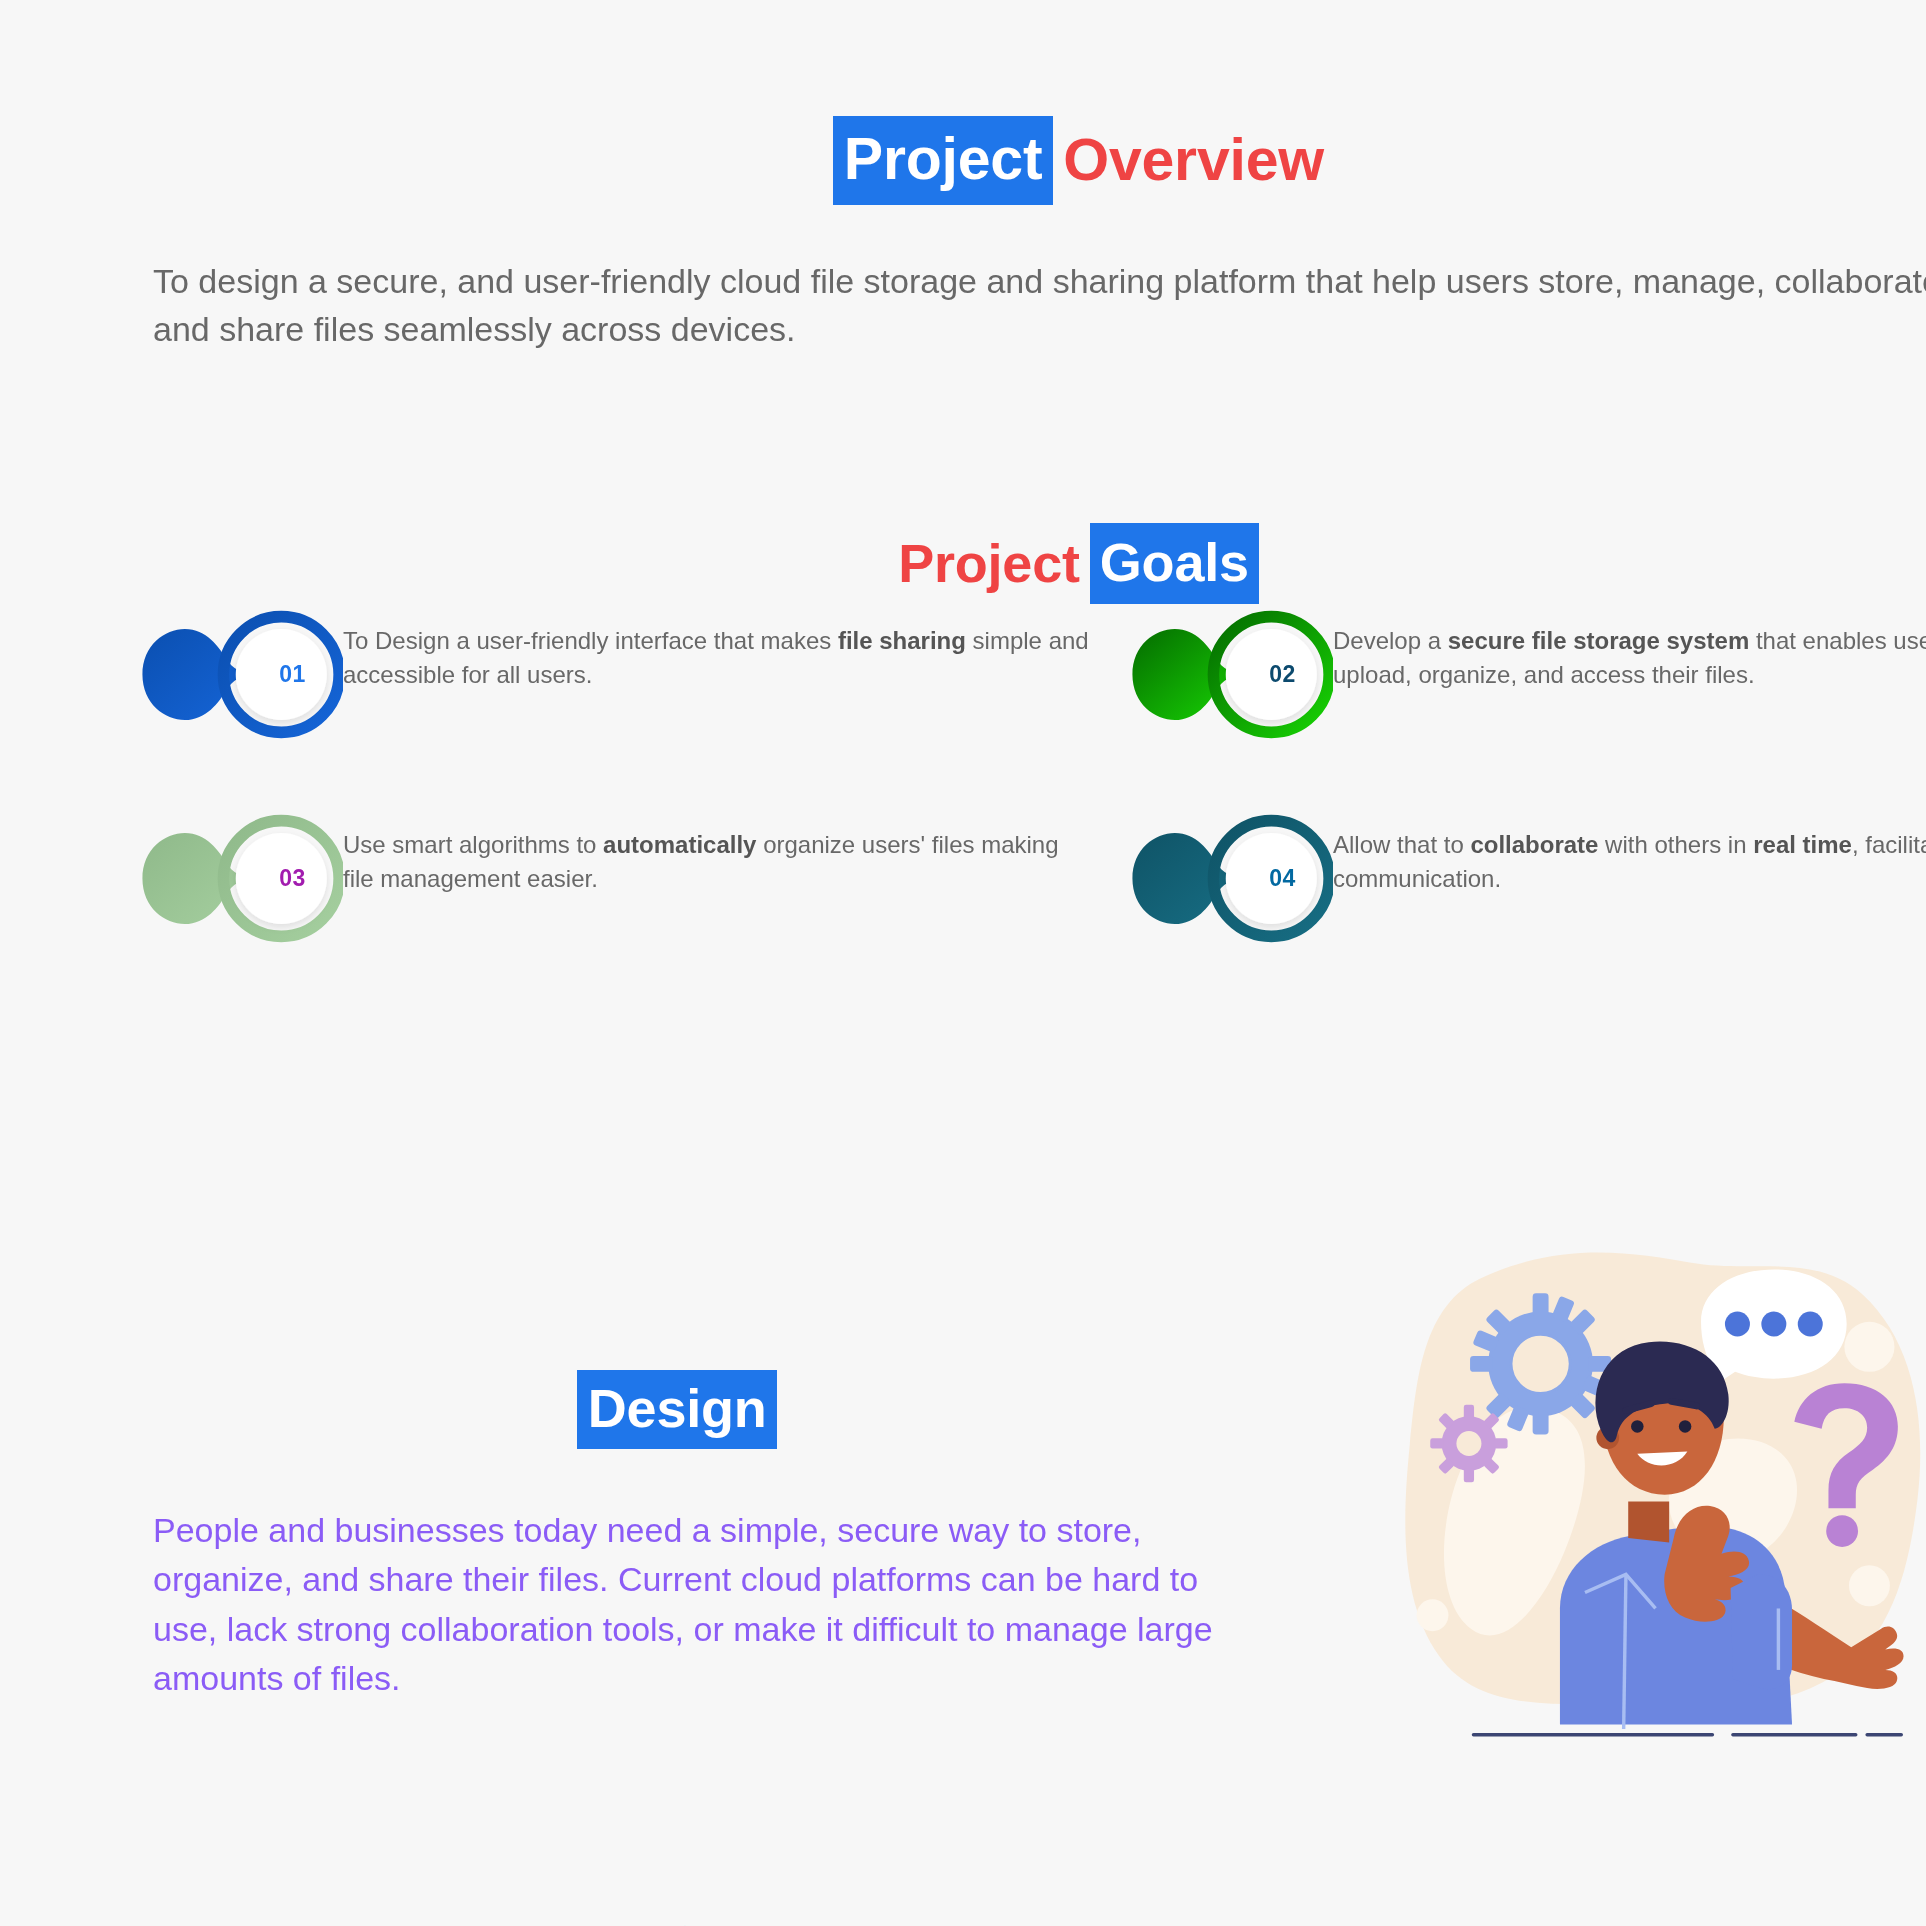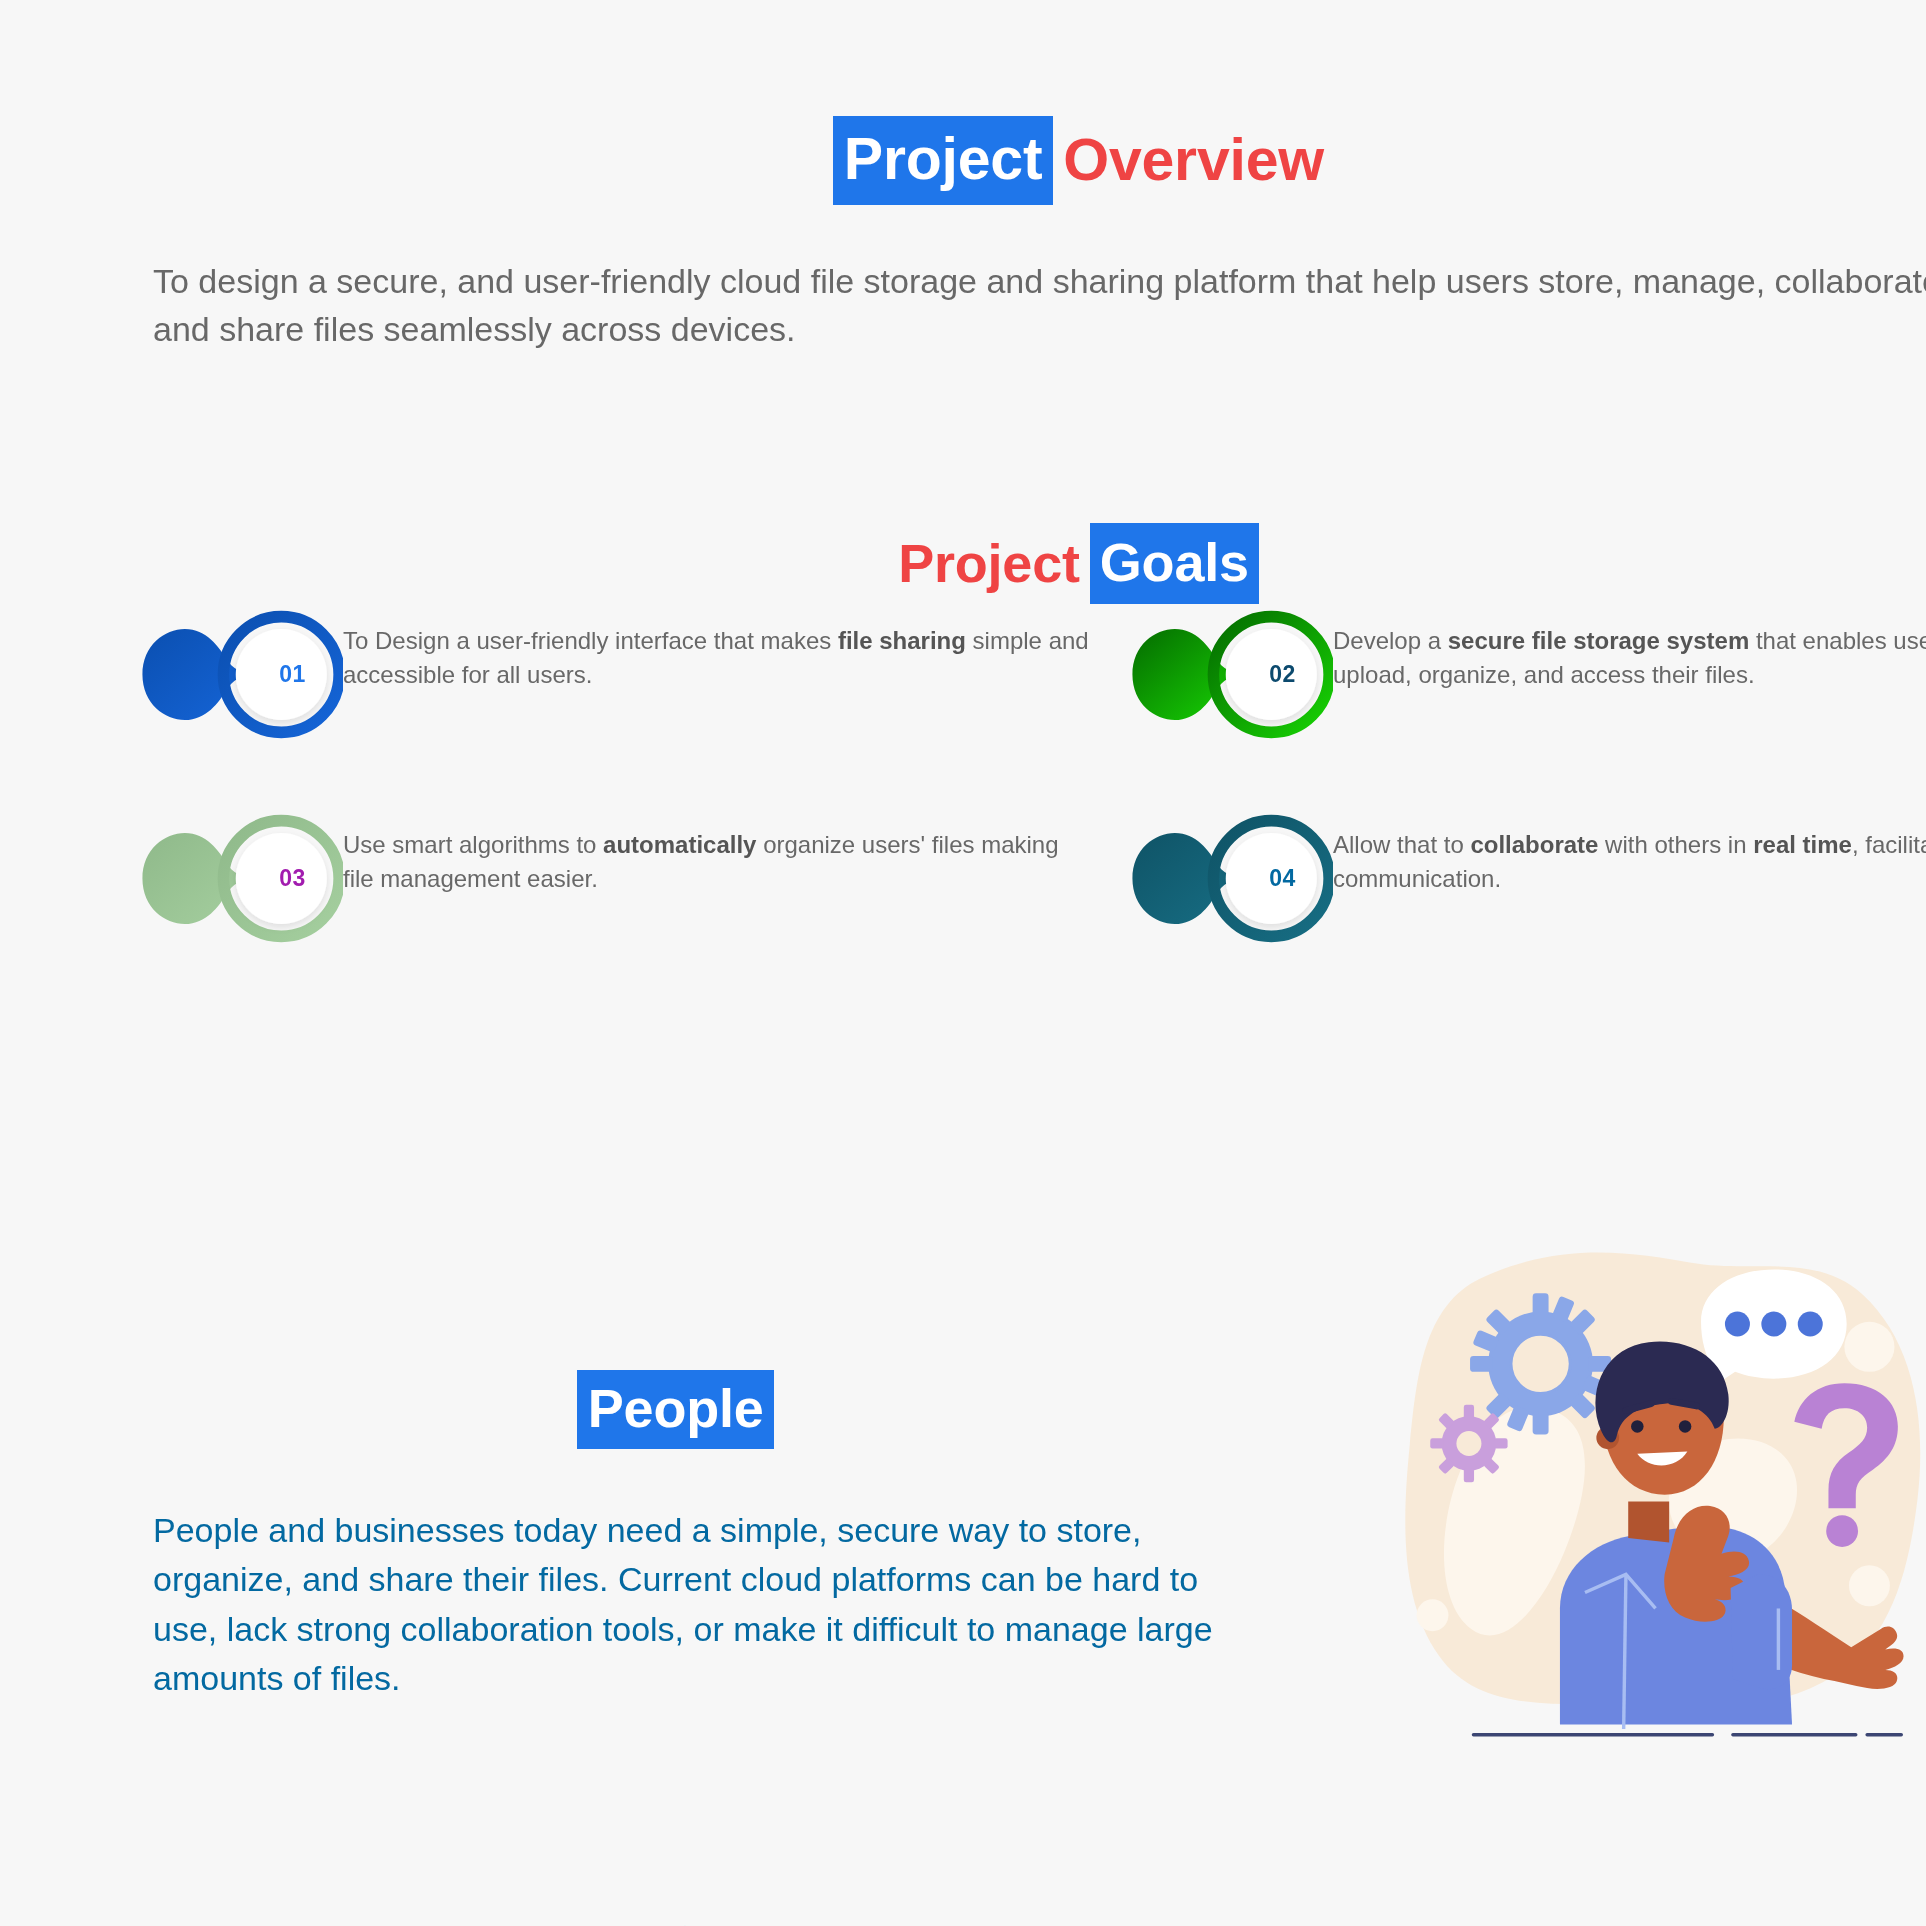--- a/index.html
+++ b/index.html
@@ -82,21 +82,21 @@
   #h-problem{
     left:577px;top:1325px;
     font-size:54px;line-height:1.0;
   }
   #h-problem .boxed{padding:11.6px 10.8px 14px 10.8px;}
 
   #p-problem{
     position:absolute;
     left:153px;top:1472px;width:1117px;
     font-size:34px;line-height:1.45;
-    color:#0369a1;font-weight:400;
+    color:#8b5cf6;font-weight:400;
   }
 
   .illus-problem{
     position:absolute;left:1391px;top:1233px;width:570px;height:512px;
   }
 
   .illus-solution{
     position:absolute;left:175px;top:1890px;width:693px;height:616px;
   }
   .illus-problem svg, .illus-solution svg{width:100%;height:100%;display:block;}
@@ -200,21 +200,21 @@
           <circle cx="400" cy="180" r="118" fill="#ffffff" filter="url(#sh4)"></circle>
         </svg>
         <span class="num" style="color:#0369a1">04</span>
       </div>
       <div class="goal-text"><span>Allow that to </span><b>collaborate</b><span> with others in </span><b>real time</b><span>, facilitating seamless communication.</span></div>
     </div>
 
   </div>
 
   <h2 class="hl-head" id="h-problem">
-    <span class="boxed">People</span>
+    <span class="boxed">Design</span>
   </h2>
   <p id="p-problem">People and businesses today need a simple, secure way to store, organize, and share their files. Current cloud platforms can be hard to use, lack strong collaboration tools, or make it difficult to manage large amounts of files.</p>
 
   <div class="illus-problem">
     <svg viewBox="0 0 500 450">
 
       <path d="M78,40 C150,6 215,18 262,26 C318,36 372,16 414,54 C462,98 470,172 462,236 C454,300 438,360 384,392 C330,424 268,414 206,414 C140,414 76,420 42,372 C6,322 10,246 16,186 C22,126 28,64 78,40 Z" fill="#f8ead8"></path>
 
       <path d="M60,210 C80,160 118,140 150,160 C182,180 170,236 152,280 C134,324 100,370 70,348 C40,326 40,260 60,210 Z" fill="#fdf6ec"></path>
       <path d="M270,188 C312,170 352,186 356,220 C360,254 330,288 300,288 C270,288 240,262 244,230 C247,206 252,196 270,188 Z" fill="#fdf6ec"></path>

